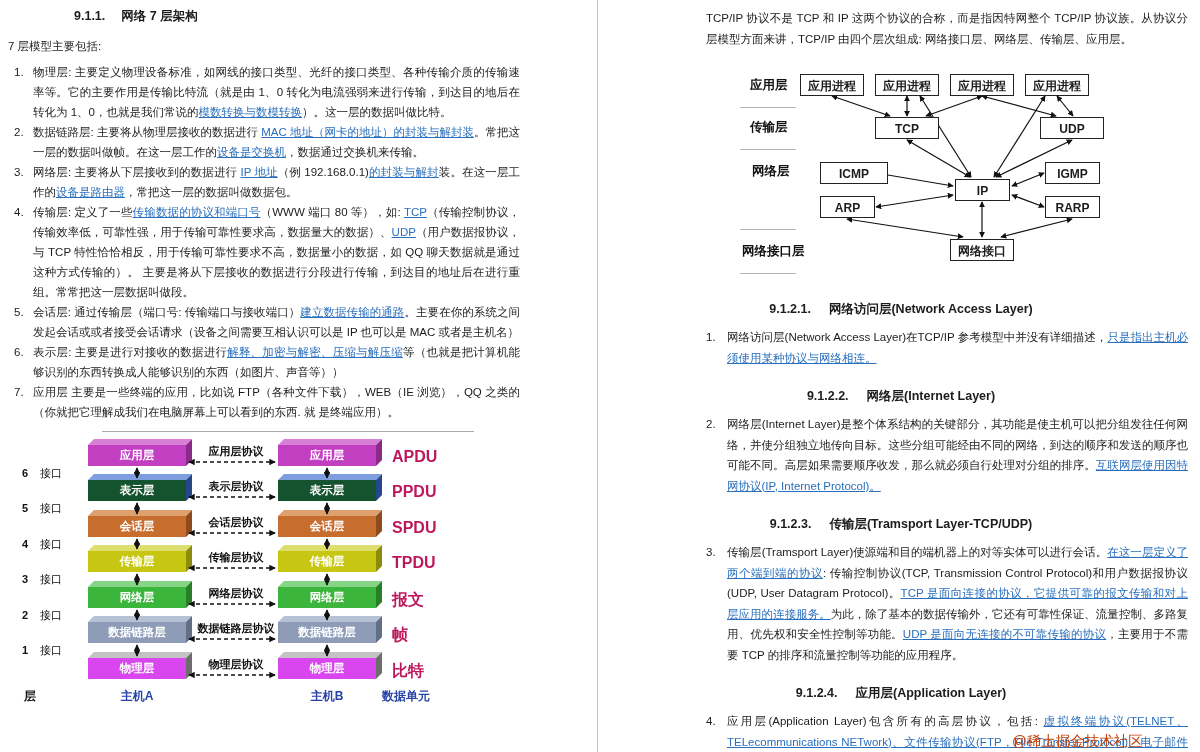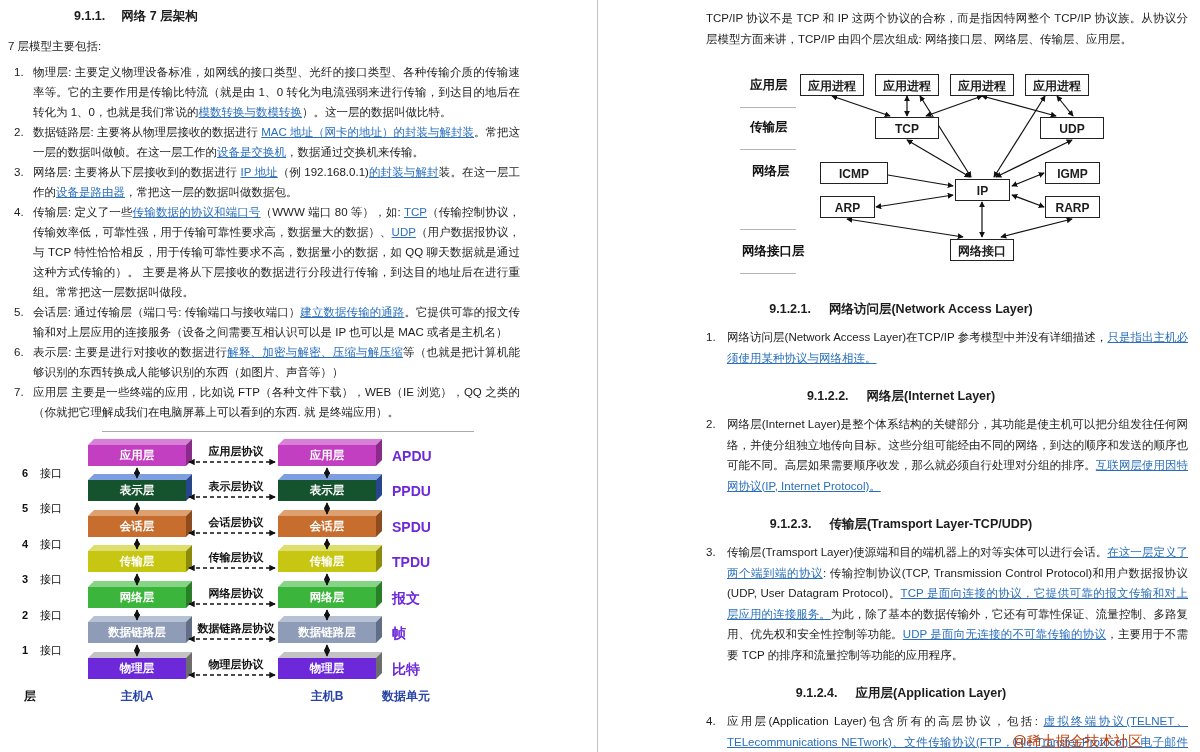--- a/index.html
+++ b/index.html
@@ -27,23 +27,23 @@
   .box3d{position:absolute;height:21px;width:98px;color:#fff;font-weight:bold;font-size:11.5px;line-height:21px;text-align:center;}
   .box3d::before{content:"";position:absolute;left:3px;top:-6px;width:100%;height:6px;transform:skewX(-45deg);}
   .box3d::after{content:"";position:absolute;right:-6px;top:-3px;width:6px;height:100%;transform:skewY(-45deg);}
   .posA{left:78px;} .posB{left:268px;}
   .l0{background:#c23fc2}.l0::before{background:#d87fd8}.l0::after{background:#8a2b8a}
   .l1{background:#14532d}.l1::before{background:#7f9ee0}.l1::after{background:#27478c}
   .l2{background:#c76d2e}.l2::before{background:#dfa06f}.l2::after{background:#8e4c1e}
   .l3{background:#c6c613}.l3::before{background:#dede6e}.l3::after{background:#8c8c0a}
   .l4{background:#3cb53c}.l4::before{background:#86d586}.l4::after{background:#287f28}
   .l5{background:#8e9cb8}.l5::before{background:#b7c1d4}.l5::after{background:#626e86}
-  .l6{background:#6d28d9}.l6::before{background:#c3c3c3}.l6::after{background:#6d6d6d}
+  .l6{background:#d946ef}.l6::before{background:#c3c3c3}.l6::after{background:#6d6d6d}
   .proto{position:absolute;left:176px;top:-1px;width:100px;text-align:center;font-weight:600;font-size:11px;color:#111;}
-  .unit{position:absolute;left:382px;top:3px;font-weight:bold;font-size:14px;color:#6d28d9;}
+  .unit{position:absolute;left:382px;top:3px;font-weight:bold;font-size:16px;color:#be185d;}
   .iface{position:absolute;left:8px;font-size:11px;color:#111;}
   .if-num{display:inline-block;width:14px;font-weight:bold;text-align:center;}
   .if-label{margin-left:8px;}
   .osi-footer{position:absolute;left:0;top:258px;width:480px;height:16px;font-size:12px;font-weight:bold;}
   .f-layer{position:absolute;left:14px;color:#111;}
   .f-hosta{position:absolute;left:94px;width:66px;text-align:center;color:#2743a6;}
   .f-hostb{position:absolute;left:284px;width:66px;text-align:center;color:#2743a6;}
   .f-unit{position:absolute;left:372px;color:#2743a6;}
   .osi-svg{position:absolute;left:0;top:0;pointer-events:none;}
 
@@ -83,21 +83,21 @@
     <div class="li">
       <span class="li-num">3.</span>
       <p class="li-text"><span>网络层: 主要将从下层接收到的数据进行 </span><span class="link">IP 地址</span><span>（例 192.168.0.1)</span><span class="link">的封装与解封</span><span>装。在这一层工作的</span><span class="link">设备是路由器</span><span>，常把这一层的数据叫做数据包。</span></p>
     </div>
     <div class="li">
       <span class="li-num">4.</span>
       <p class="li-text"><span>传输层: 定义了一些</span><span class="link">传输数据的协议和端口号</span><span>（WWW 端口 80 等），如: </span><span class="link">TCP</span><span>（传输控制协议，传输效率低，可靠性强，用于传输可靠性要求高，数据量大的数据）、</span><span class="link">UDP</span><span>（用户数据报协议，与 TCP 特性恰恰相反，用于传输可靠性要求不高，数据量小的数据，如 QQ 聊天数据就是通过这种方式传输的）。 主要是将从下层接收的数据进行分段进行传输，到达目的地址后在进行重组。常常把这一层数据叫做段。</span></p>
     </div>
     <div class="li">
       <span class="li-num">5.</span>
-      <p class="li-text"><span>会话层: 通过传输层（端口号: 传输端口与接收端口）</span><span class="link">建立数据传输的通路</span><span>。它提供可靠的报文传输和对上层应用的连接服务（设备之间需要互相认识可以是 IP 也可以是 MAC 或者是主机名）</span></p>
+      <p class="li-text"><span>会话层: 通过传输层（端口号: 传输端口与接收端口）</span><span class="link">建立数据传输的通路</span><span>。主要在你的系统之间发起会话或或者接受会话请求（设备之间需要互相认识可以是 IP 也可以是 MAC 或者是主机名）</span></p>
     </div>
     <div class="li">
       <span class="li-num">6.</span>
       <p class="li-text"><span>表示层: 主要是进行对接收的数据进行</span><span class="link">解释、加密与解密、压缩与解压缩</span><span>等（也就是把计算机能够识别的东西转换成人能够识别的东西（如图片、声音等））</span></p>
     </div>
     <div class="li">
       <span class="li-num">7.</span>
       <p class="li-text"><span>应用层 主要是一些终端的应用，比如说 FTP（各种文件下载），WEB（IE 浏览），QQ 之类的（你就把它理解成我们在电脑屏幕上可以看到的东西. 就 是终端应用）。</span></p>
     </div>
   </div>

